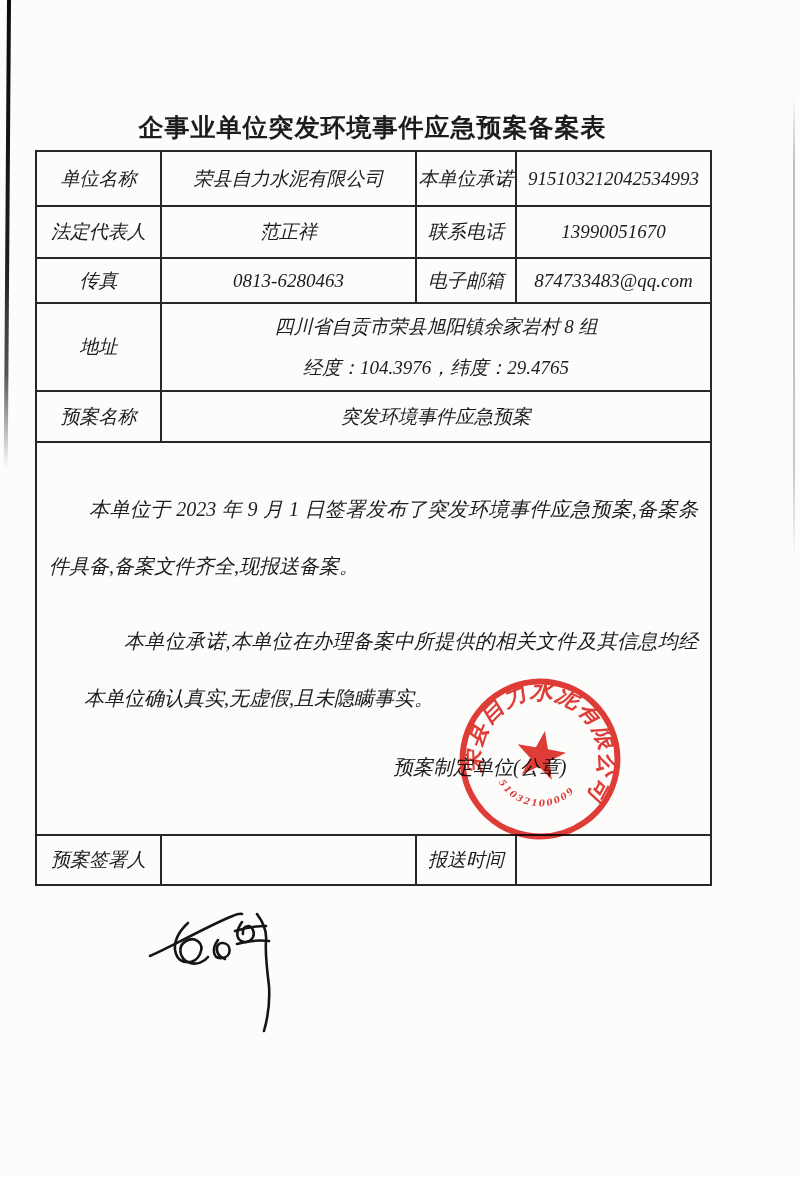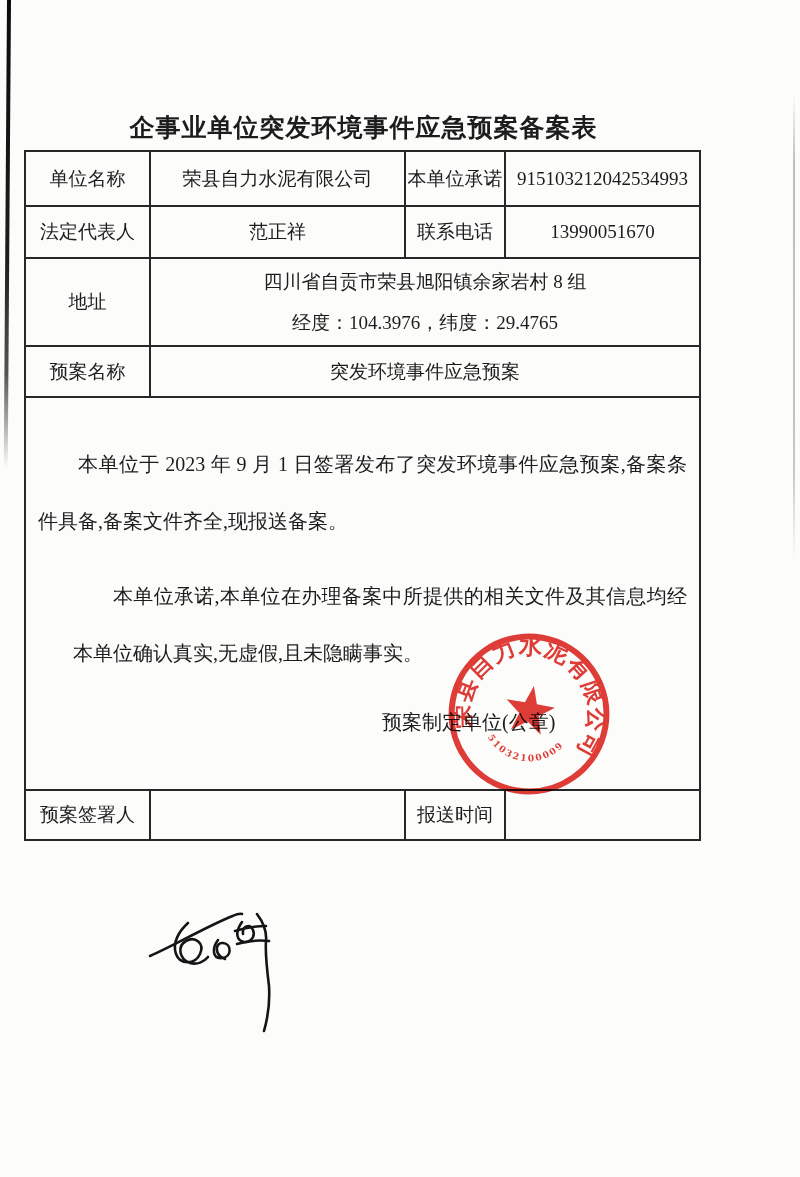--- a/index.html
+++ b/index.html
@@ -20,27 +20,27 @@
   .scan-line-left{
     position:absolute;left:7px;top:0;width:4px;height:468px;
     background:linear-gradient(to bottom,#0b0b0b 0%,#1d1d1d 55%,#555 80%,rgba(90,90,90,0) 100%);
     transform:rotate(0.4deg);transform-origin:top left;
   }
   .scan-line-right{
     position:absolute;left:793px;top:95px;width:2px;height:465px;
     background:linear-gradient(to bottom,rgba(160,160,160,0) 0%,#bdbdbd 15%,#c6c6c6 80%,rgba(180,180,180,0) 100%);
   }
   .doc-title{
-    position:absolute;left:26px;top:112px;width:675px;
+    position:absolute;left:35px;top:112px;width:675px;
     text-align:center;font-size:25px;font-weight:700;letter-spacing:1px;
     line-height:32px;
   }
   table.form{
-    position:absolute;left:24px;top:150px;
-    border-collapse:collapse;table-layout:fixed;width:675px;
+    position:absolute;left:35px;top:150px;
+    border-collapse:collapse;table-layout:fixed;width:675px;font-style:italic;
   }
   table.form td{
     border:2px solid #272727;
     text-align:center;vertical-align:middle;
     font-size:19px;padding:0;
     overflow:visible;
   }
   td.val{font-size:20px;}
   .addr-line{line-height:41px;}
   .stmt-cell{vertical-align:top;}
@@ -88,20 +88,26 @@
         <td>单位名称</td>
         <td class="val">荣县自力水泥有限公司</td>
         <td>本单位承诺</td>
         <td class="val">915103212042534993</td>
       </tr>
       <tr style="height:52px">
         <td>法定代表人</td>
         <td class="val">范正祥</td>
         <td>联系电话</td>
         <td class="val">13990051670</td>
+      </tr>
+      <tr style="height:45px">
+        <td>传真</td>
+        <td class="val">0813-6280463</td>
+        <td>电子邮箱</td>
+        <td class="val">874733483@qq.com</td>
       </tr>
       <tr style="height:88px">
         <td>地址</td>
         <td class="val" colspan="3">
           <div class="addr-line">四川省自贡市荣县旭阳镇余家岩村 8 组</div>
           <div class="addr-line">经度：104.3976，纬度：29.4765</div>
         </td>
       </tr>
       <tr style="height:51px">
         <td>预案名称</td>

